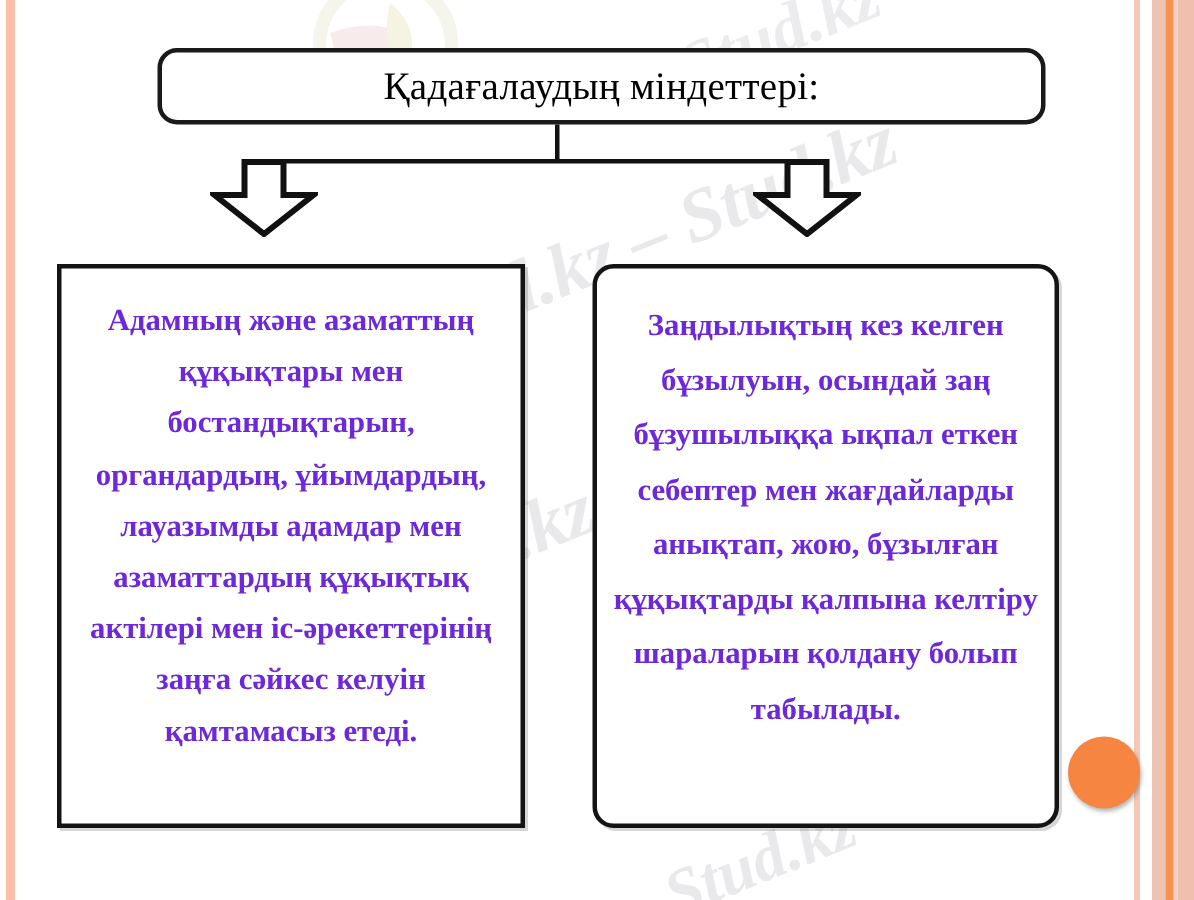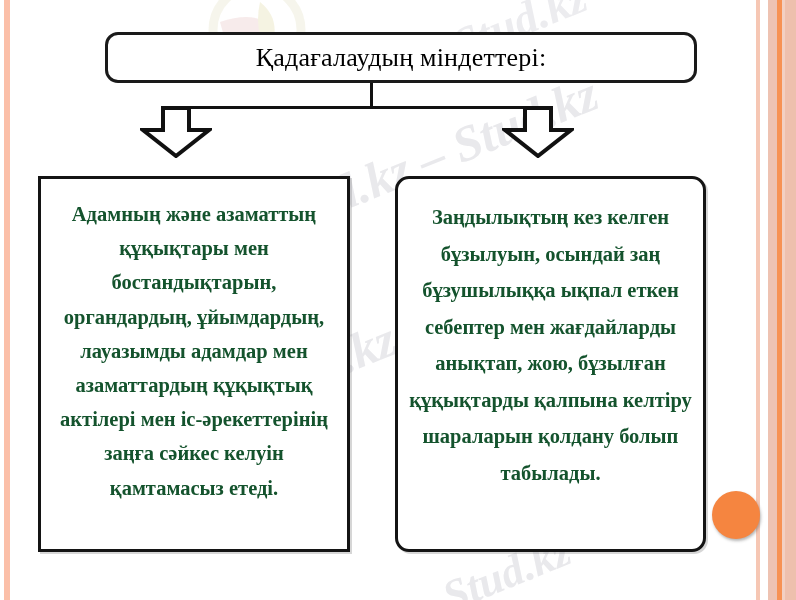--- a/index.html
+++ b/index.html
@@ -175,21 +175,21 @@
     z-index: 3;
     box-shadow: 2px 2px 0 rgba(120,120,120,0.30);
   }
   .box-left  { left: 38px; }
   .box-right { left: 395px; width: 311px; border-radius: 14px; }
 
   .box-text {
     font-size: 20.5px;
     font-weight: bold;
     line-height: 34.2px;
-    color: #14532d;
+    color: #6d28d9;
     text-align: center;
     padding: 18px 10px 0 10px;
     width: 100%;
     box-sizing: border-box;
   }
   .box-right .box-text {
     padding-top: 20px;
     line-height: 36.5px;
   }
 

